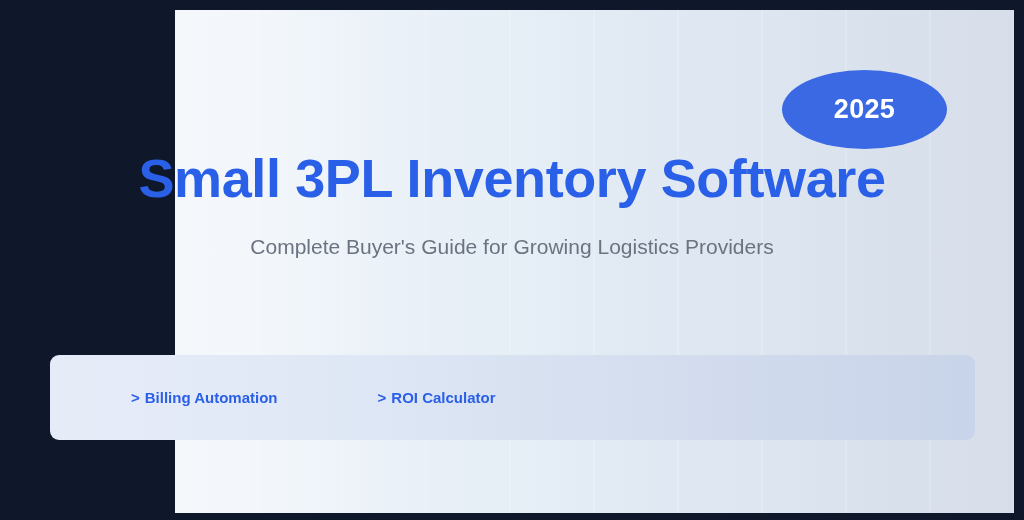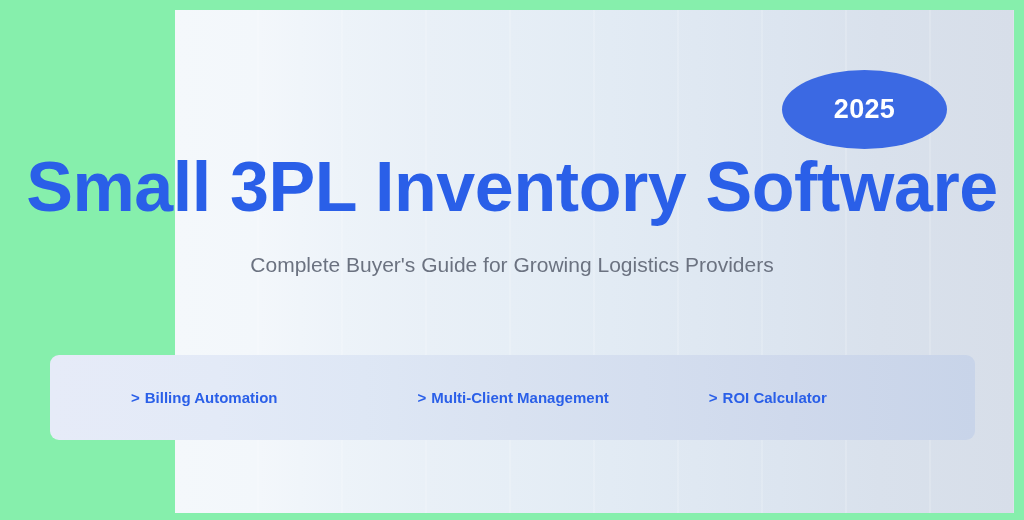--- a/index.html
+++ b/index.html
@@ -11,21 +11,21 @@
   body {
     font-family: "Liberation Sans", sans-serif;
     -webkit-font-smoothing: antialiased;
   }
 
   #hero-canvas {
     position: relative;
     width: 1024px;
     height: 520px;
     overflow: hidden;
-    background: #86efac;
+    background: #0f172a;
   }
 
   
   #hero-panel {
     position: absolute;
     left: 175px;
     top: 10px;
     width: 839px;
     height: 503px;
     background: linear-gradient(
@@ -81,21 +81,21 @@
   #headline-block {
     position: absolute;
     left: 0;
     top: 148px;
     width: 1024px;
     text-align: center;
   }
   #page-title {
     margin: 0;
     color: #2A5FE8;
-    font-size: 70px;
+    font-size: 54px;
     font-weight: bold;
     letter-spacing: -0.4px;
     line-height: 1.12;
     white-space: nowrap;
   }
   #page-subtitle {
     margin: 26px 0 12px 0;
     color: #6B7280;
     font-size: 21px;
     font-weight: normal;
@@ -158,23 +158,20 @@
     <h1 id="page-title">Small 3PL Inventory Software</h1>
     <p id="page-subtitle">Complete Buyer's Guide for Growing Logistics Providers</p>
   </div>
 
   <div id="quicklinks-bar">
 
     <a class="quicklink" id="quicklink-0" href="#">
       <span class="chev">&gt;</span><span>Billing Automation</span>
     </a>
 
-    <a class="quicklink" id="quicklink-1" href="#">
-      <span class="chev">&gt;</span><span>Multi-Client Management</span>
-    </a>
 
     <a class="quicklink" id="quicklink-2" href="#">
       <span class="chev">&gt;</span><span>ROI Calculator</span>
     </a>
 
   </div>
 
 </div>
 
 </body></html>

